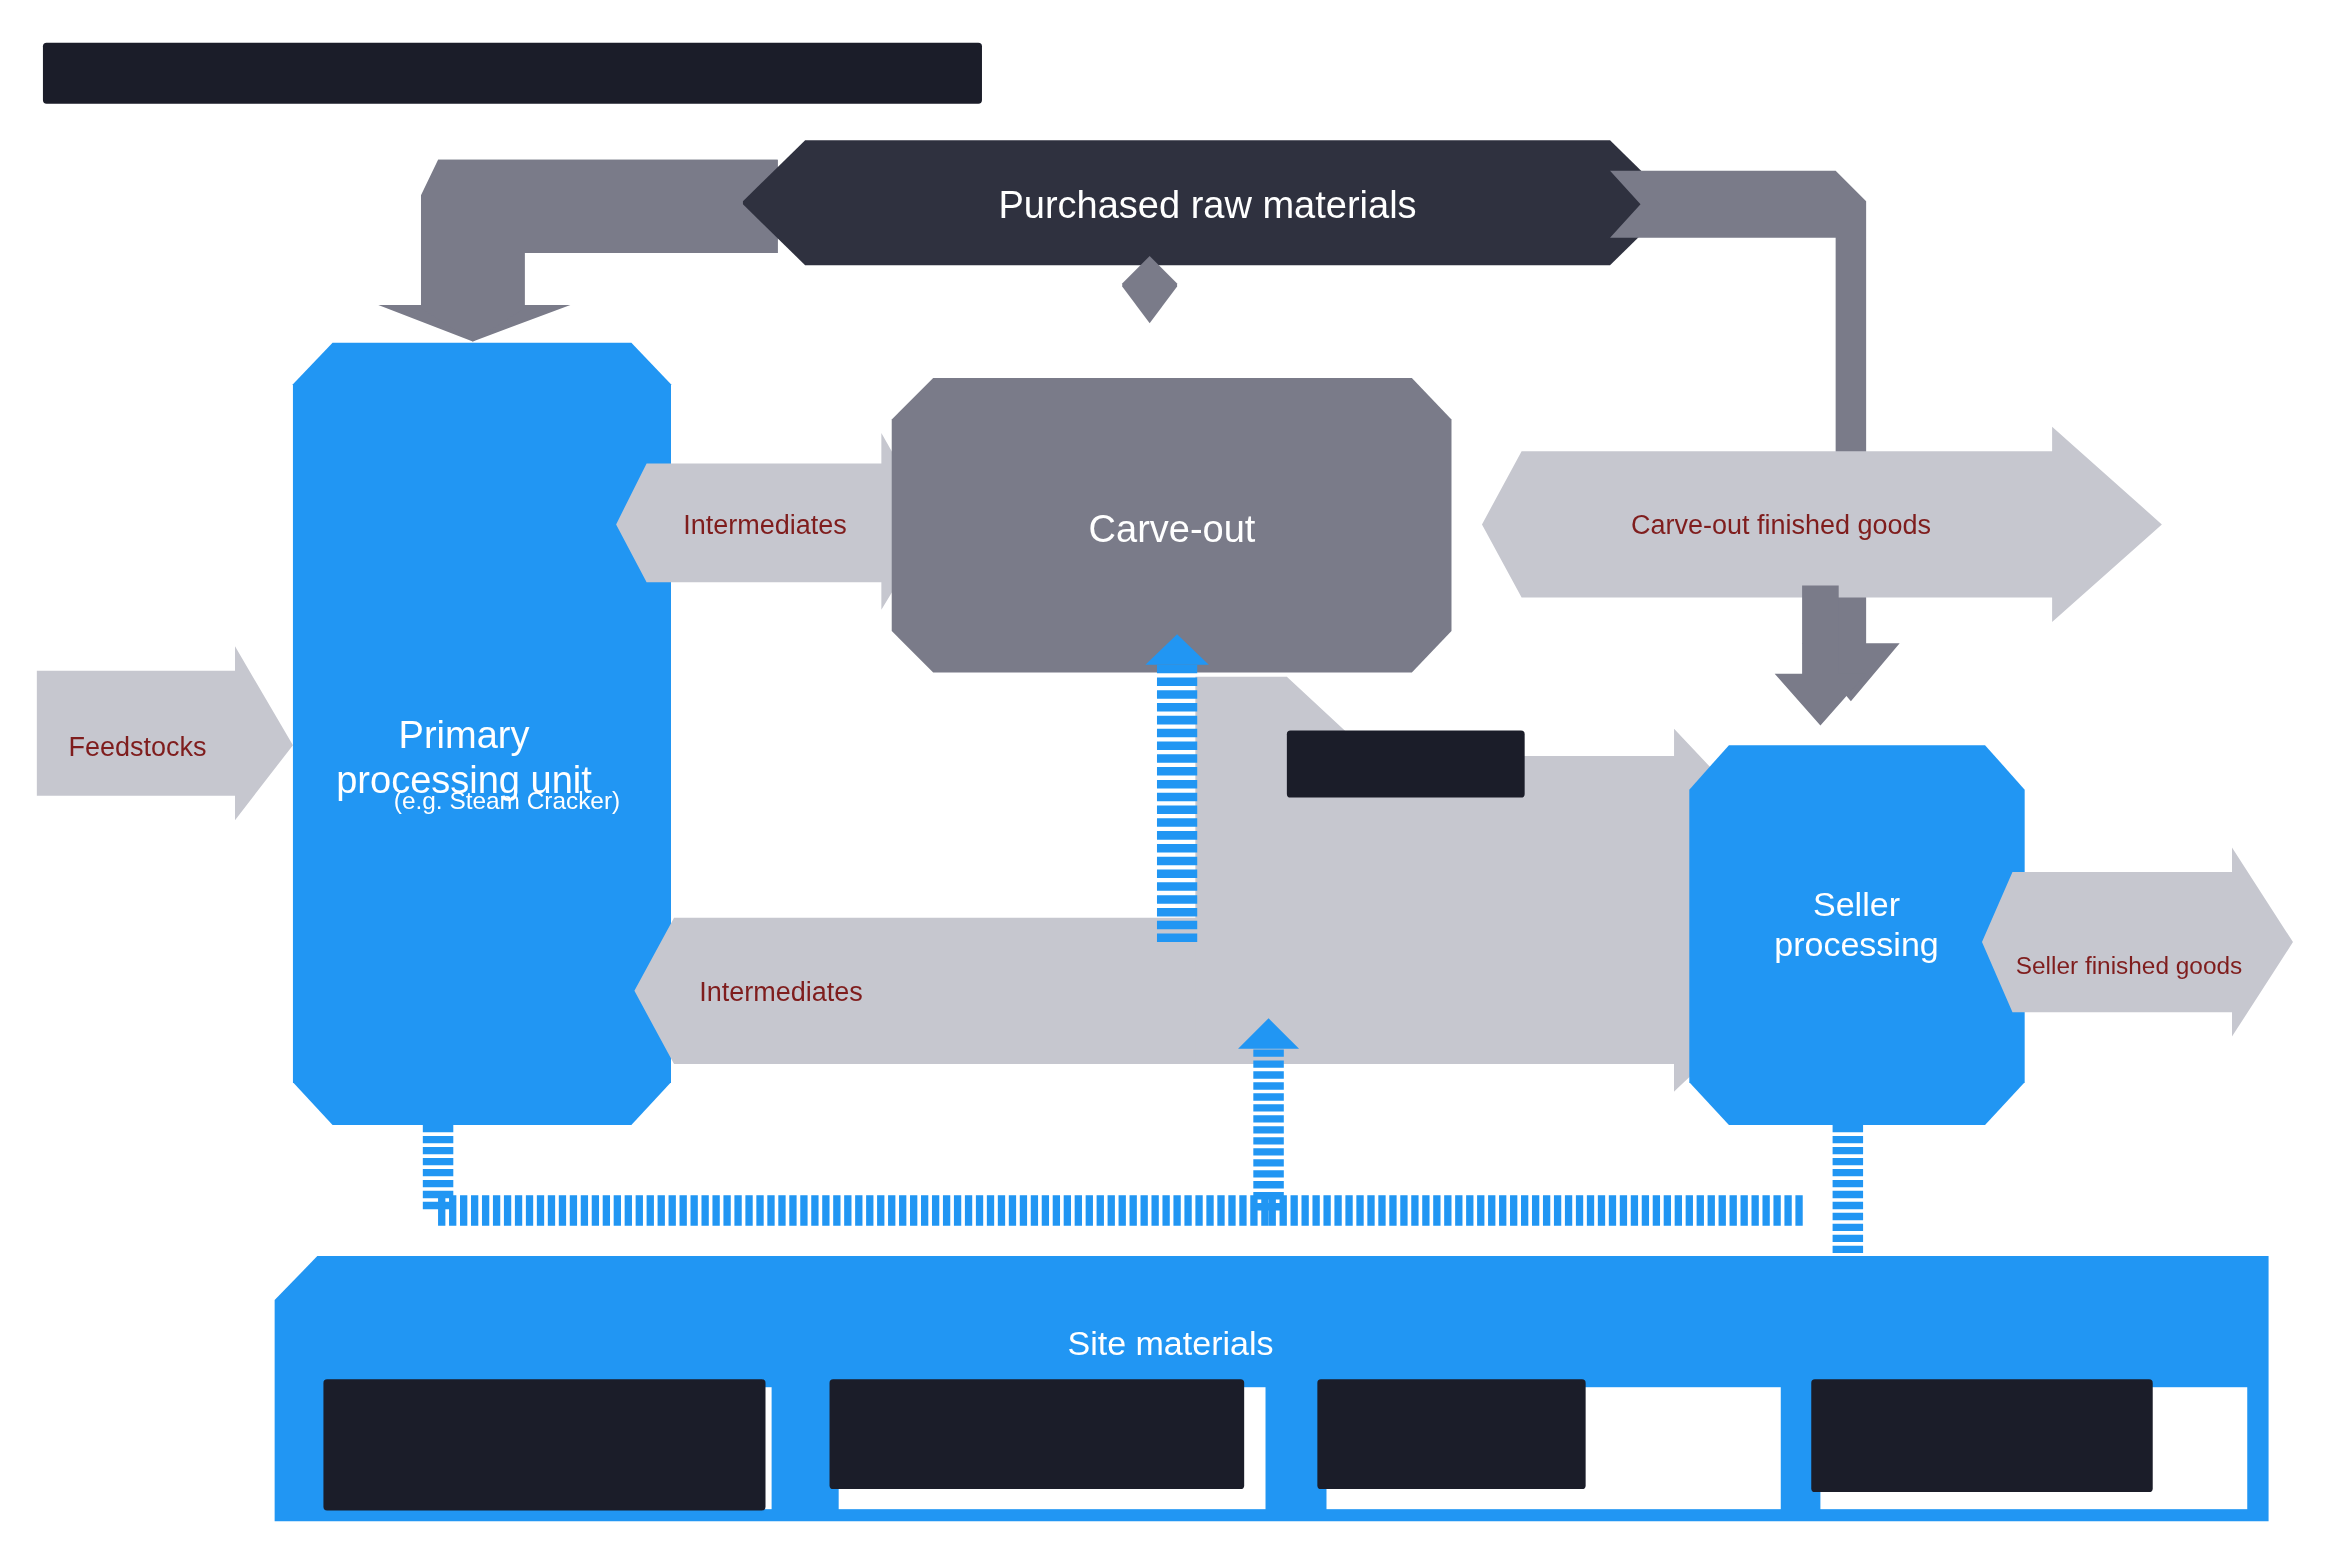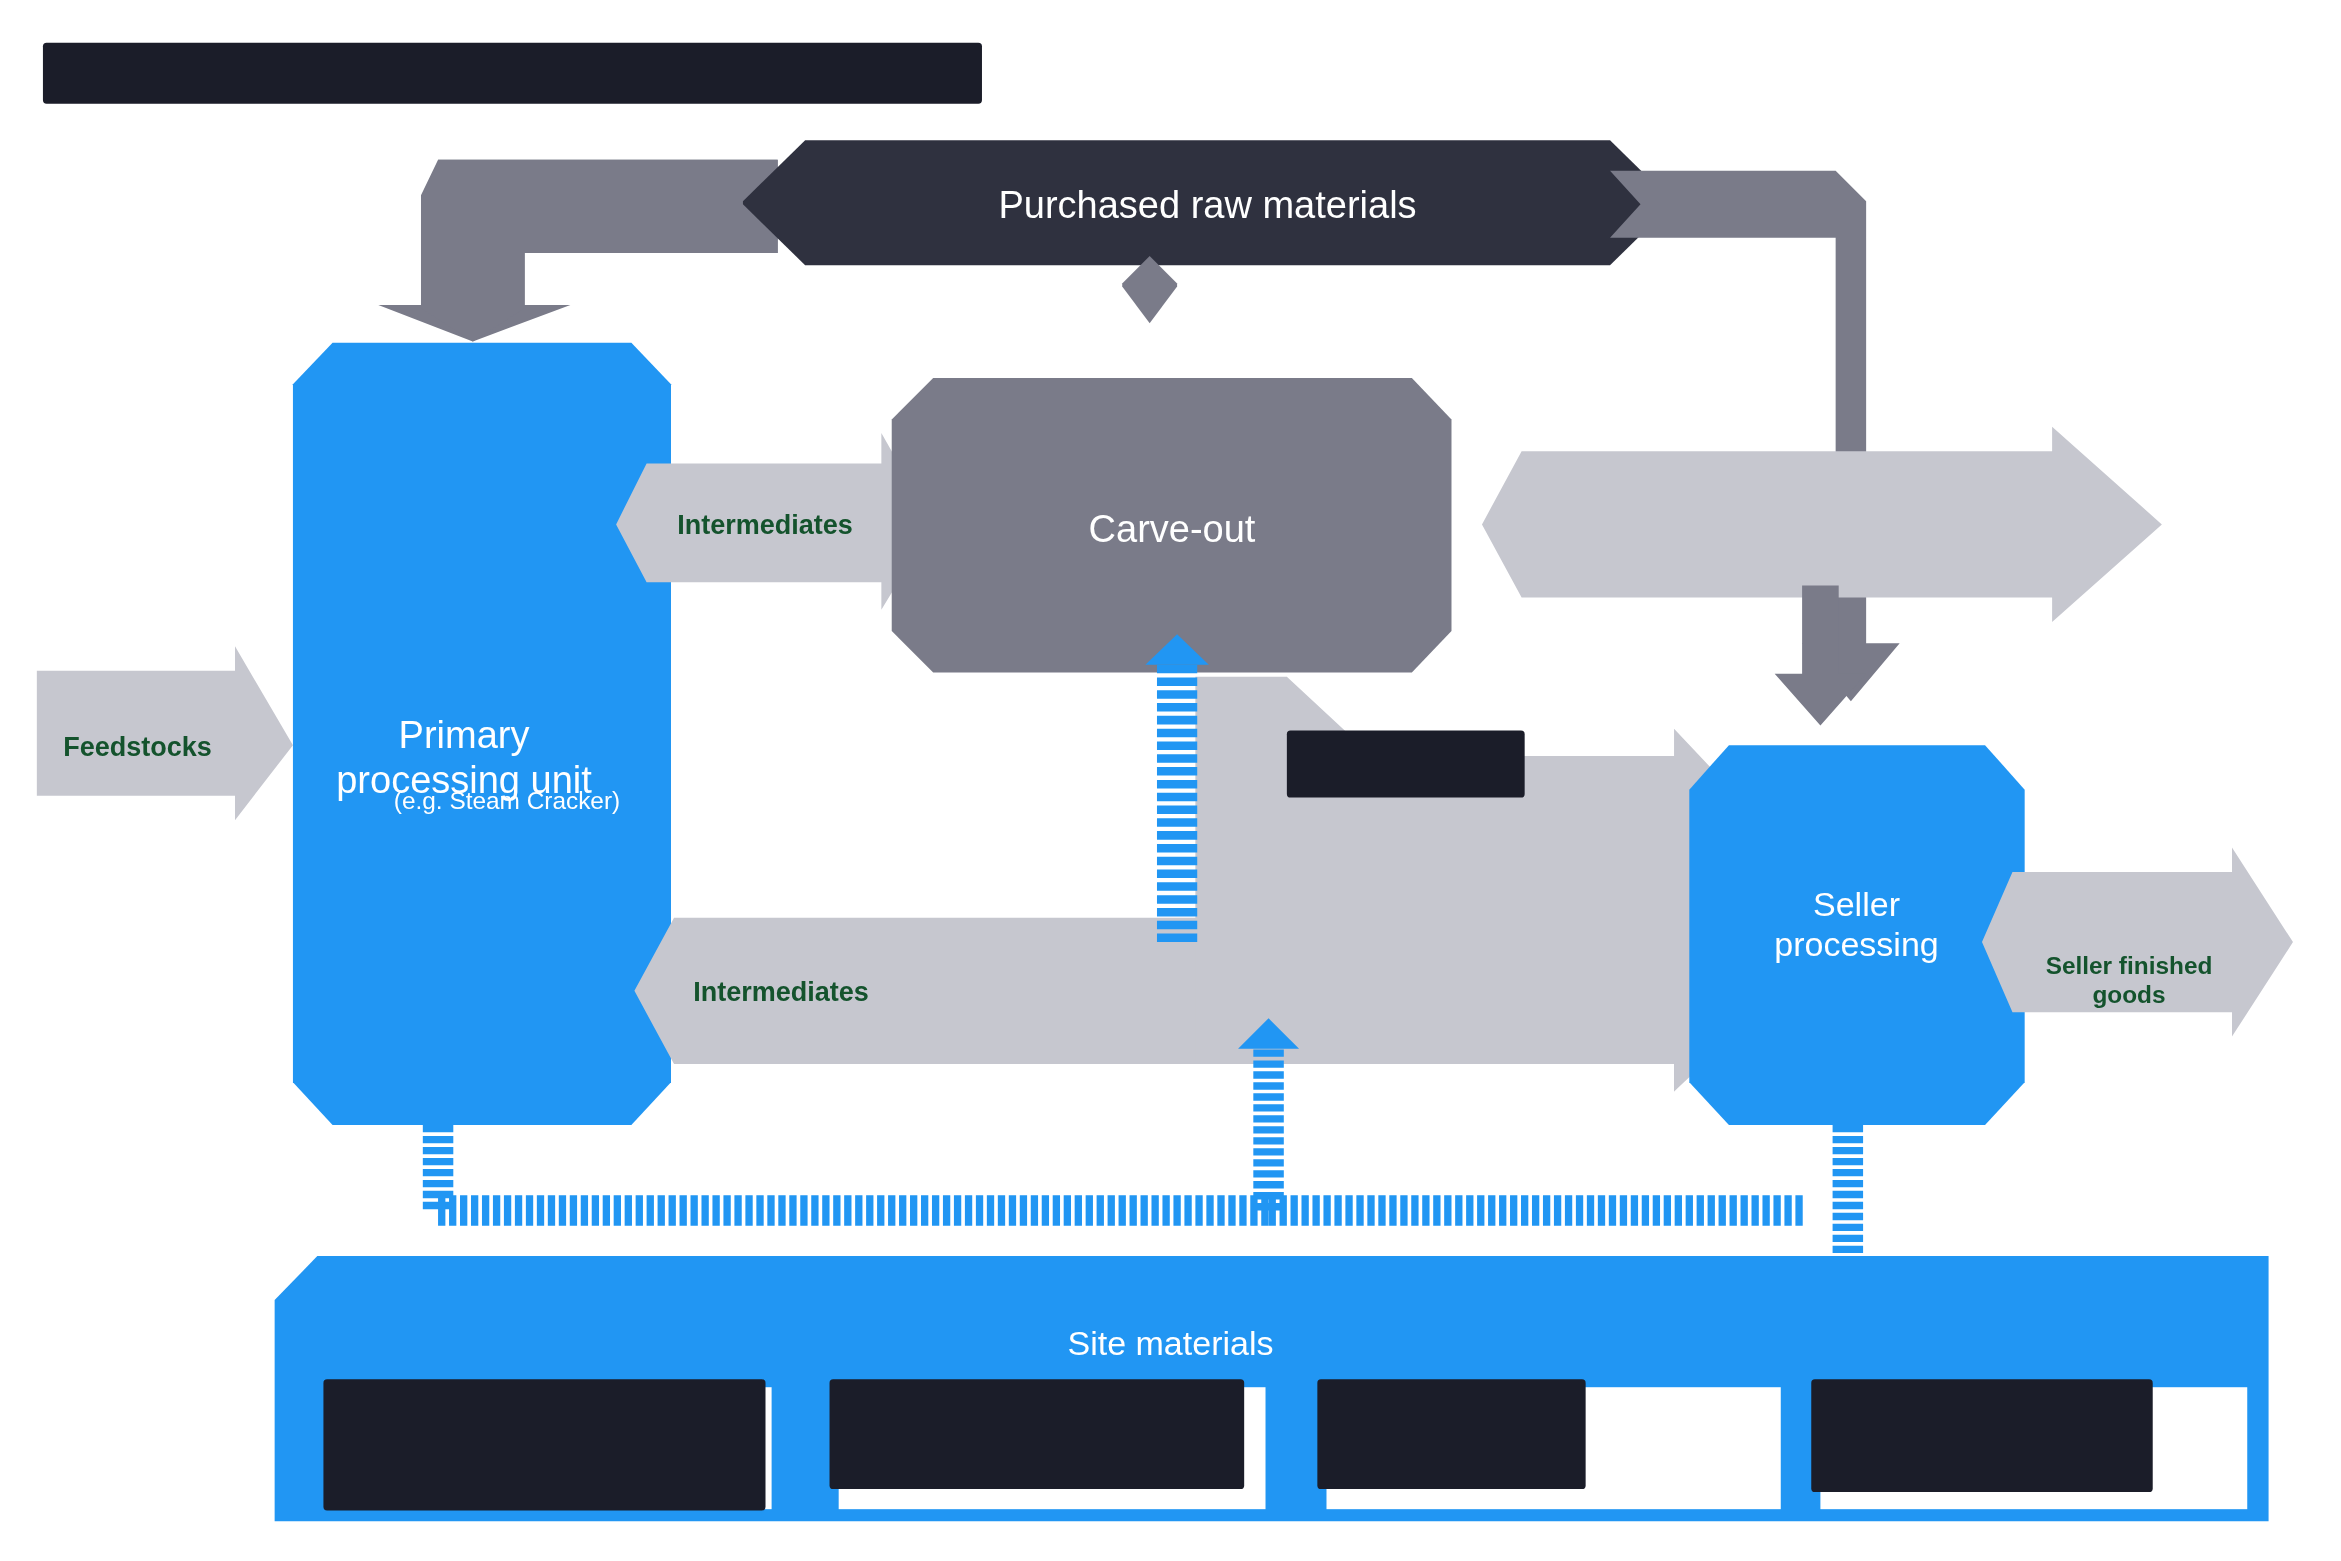--- a/index.html
+++ b/index.html
@@ -2,21 +2,21 @@
 <html style="font-size:9.8px"><head>
 <meta charset="utf-8">
 <title>Carve-out site flow diagram</title>
 <style>
   html,body{margin:0;padding:0;background:#ffffff;}
   body{font-family:"Liberation Sans", sans-serif;}
   #stage{position:relative;width:2342px;height:1561px;background:#ffffff;overflow:hidden;}
   #stage svg{position:absolute;left:0;top:0;width:2342px;height:1561px;}
   .lbl{position:absolute;text-align:center;line-height:1.18;pointer-events:none;}
   .lbl-white{color:#ffffff;}
-  .lbl-dark{color:#14532d;font-weight:bold;}
+  .lbl-dark{color:#7f1d1d;}
   .t-big{font-size:38px;}
   .t-mid{font-size:34px;}
   .t-sm{font-size:27px;}
   .t-xs{font-size:24.4px;}
 </style>
 </head>
 <body>
 
 <div id="stage">
 
@@ -158,17 +158,18 @@
 processing</div>
 
   <div class="lbl lbl-white t-mid" style="left:884px;top:1323px;width:573px;">Site materials</div>
 
   <div class="lbl lbl-dark t-sm" style="left:37px;top:732px;width:201px;">Feedstocks</div>
 
   <div class="lbl lbl-dark t-sm" style="left:634px;top:510px;width:262px;">Intermediates</div>
 
   <div class="lbl lbl-dark t-sm" style="left:650px;top:977px;width:262px;">Intermediates</div>
 
+  <div class="lbl lbl-dark t-sm" style="left:1525px;top:510px;width:512px;">Carve-out finished goods</div>
 
   <div class="lbl lbl-dark t-xs" style="left:2007px;top:952px;width:244px;">Seller finished goods</div>
 
 </div>
 
 
 </body></html>

